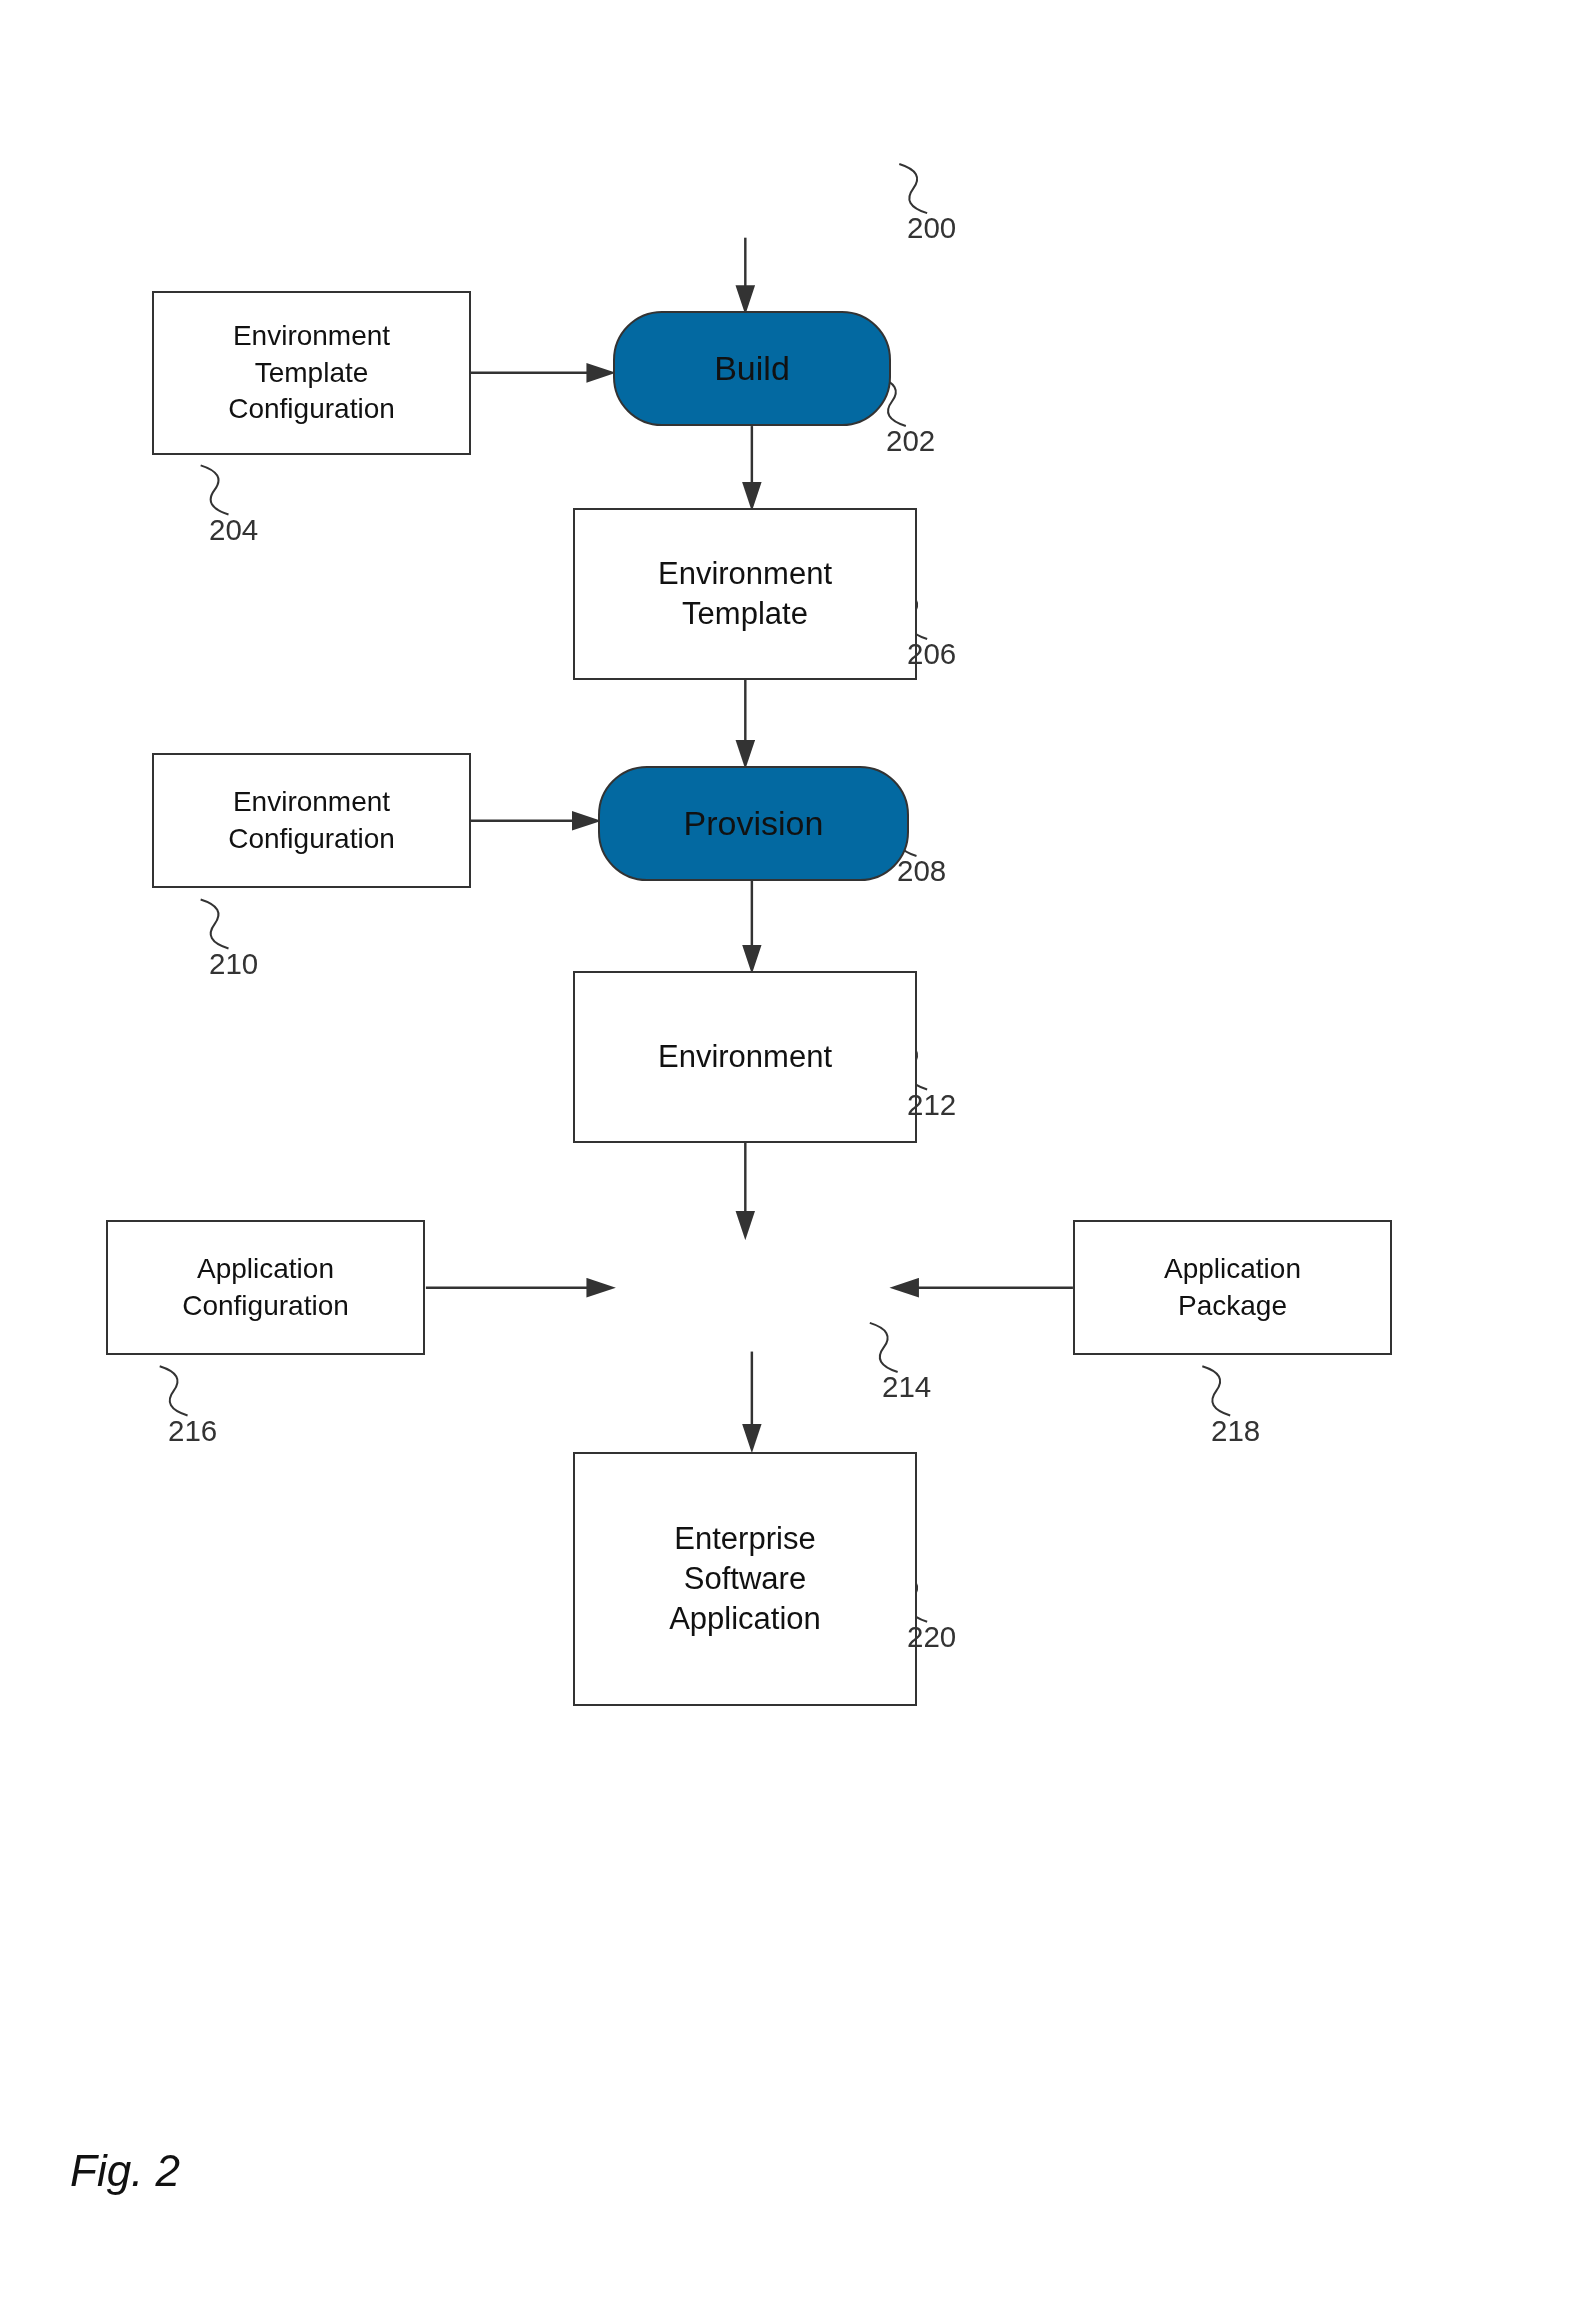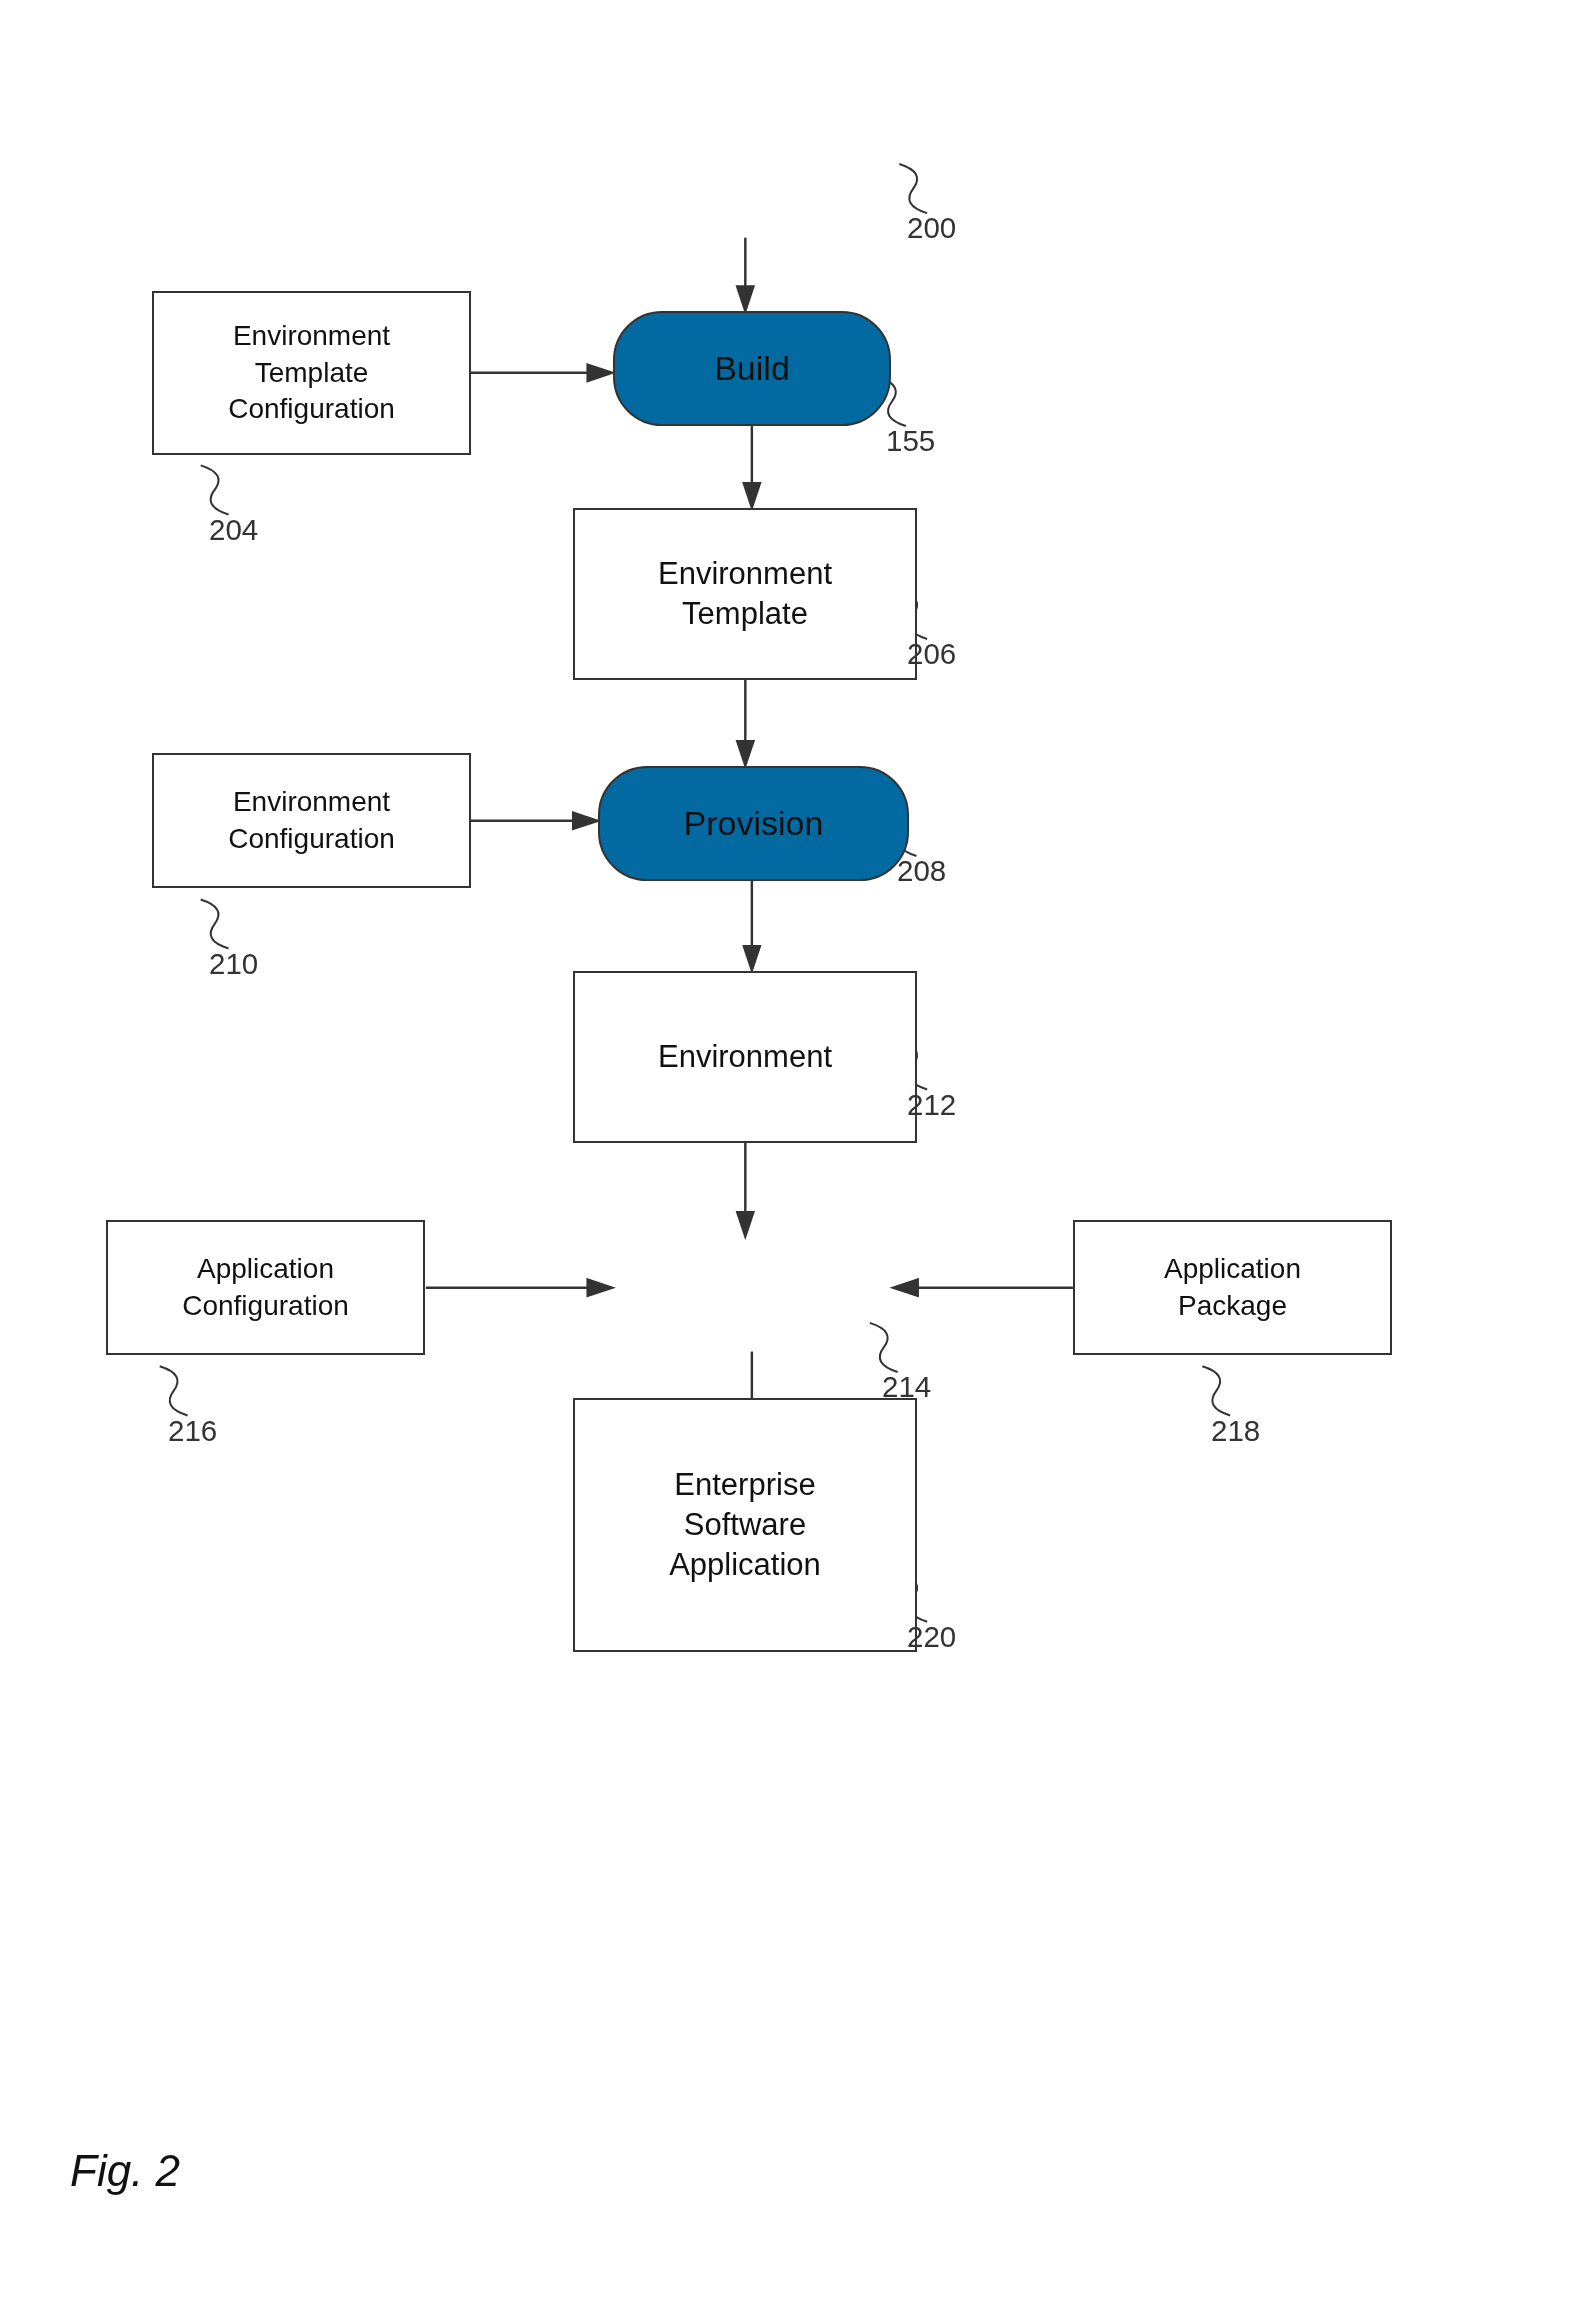--- a/index.html
+++ b/index.html
@@ -128,21 +128,21 @@
     <path d="M1468 1668 Q1500 1678 1485 1698 Q1470 1718 1502 1728" stroke="#333" stroke-width="2.5" fill="none"></path>
 
     <path d="M1098 1920 Q1130 1930 1115 1950 Q1100 1970 1132 1980" stroke="#333" stroke-width="2.5" fill="none"></path>
   </svg>
 
   <span class="ref-label" style="left:907px; top:211px;">200</span>
 
   <div class="box-rounded" style="left:613px; top:311px; width:278px; height:115px;">
     <span>Build</span>
   </div>
-  <span class="ref-label" style="left:886px; top:424px;">155</span>
+  <span class="ref-label" style="left:886px; top:424px;">202</span>
 
   <div class="box-rect" style="left:152px; top:291px; width:319px; height:164px; font-size:28px;">
     <span style="white-space:pre-line;">Environment
 Template
 Configuration</span>
   </div>
   <span class="ref-label" style="left:209px; top:513px;">204</span>
 
   <div class="box-rect" style="left:573px; top:508px; width:344px; height:172px;">
     <span style="white-space:pre-line;">Environment
@@ -173,21 +173,21 @@
 Configuration</span>
   </div>
   <span class="ref-label" style="left:168px; top:1414px;">216</span>
 
   <div class="box-rect" style="left:1073px; top:1220px; width:319px; height:135px; font-size:28px;">
     <span style="white-space:pre-line;">Application
 Package</span>
   </div>
   <span class="ref-label" style="left:1211px; top:1414px;">218</span>
 
-  <div class="box-rect" style="left:573px; top:1398px; width:344px; height:254px;">
+  <div class="box-rect" style="left:573px; top:1452px; width:344px; height:254px;">
     <span style="white-space:pre-line;">Enterprise
 Software
 Application</span>
   </div>
   <span class="ref-label" style="left:907px; top:1620px;">220</span>
 
   <div class="fig-label" style="left:70px; top:2146px;">Fig. 2</div>
 
 </div>
 

